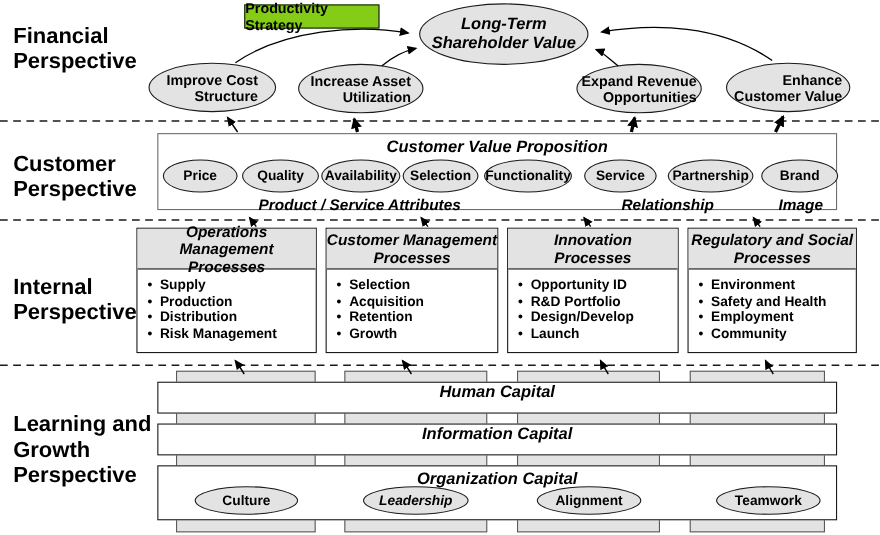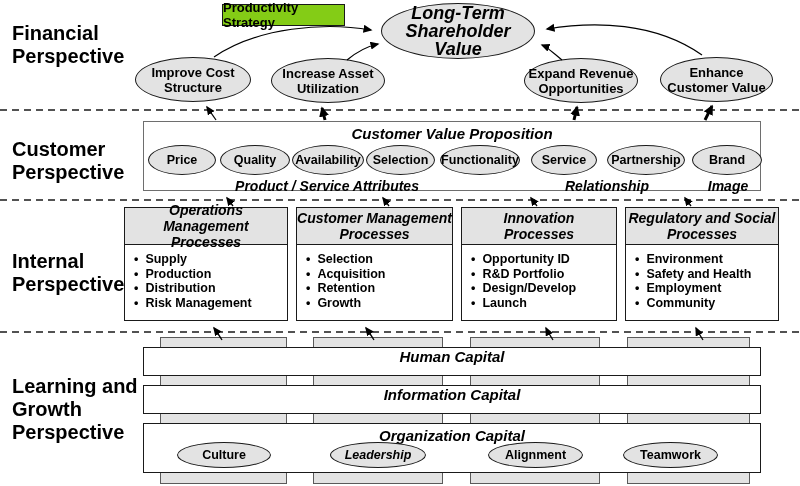--- a/index.html
+++ b/index.html
@@ -5,22 +5,22 @@
   html,body{margin:0;padding:0;background:#fff;}
   .canvas{position:relative;width:800px;height:486px;background:#fff;overflow:hidden;
           font-family:"Liberation Sans",sans-serif;color:#000;}
   .layer{position:absolute;left:0;top:0;pointer-events:none;}
   .plabel{position:absolute;font-weight:bold;font-size:20px;line-height:23px;white-space:pre-line;}
   .sbox{position:absolute;background:#84cc16;border:1.5px solid #1a1a1a;display:flex;
         align-items:center;justify-content:center;font-weight:bold;font-size:13px;}
   .ell{position:absolute;background:#e3e3e3;border:1.3px solid #1a1a1a;border-radius:50%;
        display:flex;align-items:center;justify-content:center;text-align:center;
        font-weight:bold;white-space:pre-line;box-sizing:border-box;}
-  .ell.f{font-size:13px;line-height:15px;}
-  .ell.main{font-size:18px;line-height:18px;font-style:italic;}
+  .ell.f{font-size:13px;line-height:15px;text-align:right;}
+  .ell.main{font-size:15px;line-height:18px;font-style:italic;}
   .ell.c{font-size:12.5px;}
   .ell.g{font-size:12.5px;}
   .custbox{position:absolute;left:143px;top:121px;width:618px;height:70px;
            border:1.5px solid #6e6e6e;background:#fff;box-sizing:border-box;}
   .custtitle{position:absolute;left:143px;top:125px;width:618px;text-align:center;
              font-weight:bold;font-style:italic;font-size:15px;}
   .grouplabel{position:absolute;top:178px;font-weight:bold;font-style:italic;
               font-size:14px;text-align:center;}
   .ibox{position:absolute;top:207px;height:114px;border:1.4px solid #1a1a1a;background:#fff;
         box-sizing:border-box;}
@@ -63,21 +63,21 @@
   </div>
   <div class="bar" style="top:385px;height:29px;">
     <span class="bartitle">Information Capital</span>
   </div>
   <div class="bar org" style="top:423px;height:50px;">
     <span class="bartitle">Organization Capital</span>
   </div>
   <div class="ell g" style="left:177px;top:442px;width:94px;height:26px;">Culture</div>
   <div class="ell g" style="left:330px;top:442px;width:96px;height:26px;font-style:italic;">Leadership</div>
   <div class="ell g" style="left:488px;top:442px;width:95px;height:26px;">Alignment</div>
-  <div class="ell g" style="left:623px;top:442px;width:95px;height:26px;">Teamwork</div>
+  <div class="ell g" style="left:651px;top:442px;width:95px;height:26px;">Teamwork</div>
 
   <div class="sbox" style="left:222px;top:4px;width:121px;height:20px;">Productivity Strategy</div>
 
   <div class="ell main" style="left:381px;top:3px;width:154px;height:56px;">Long-Term
 Shareholder Value</div>
   <div class="ell f" style="left:135px;top:57px;width:116px;height:45px;">Improve Cost
 Structure</div>
   <div class="ell f" style="left:271px;top:58px;width:114px;height:45px;">Increase Asset
 Utilization</div>
   <div class="ell f" style="left:524px;top:58px;width:114px;height:45px;">Expand Revenue

